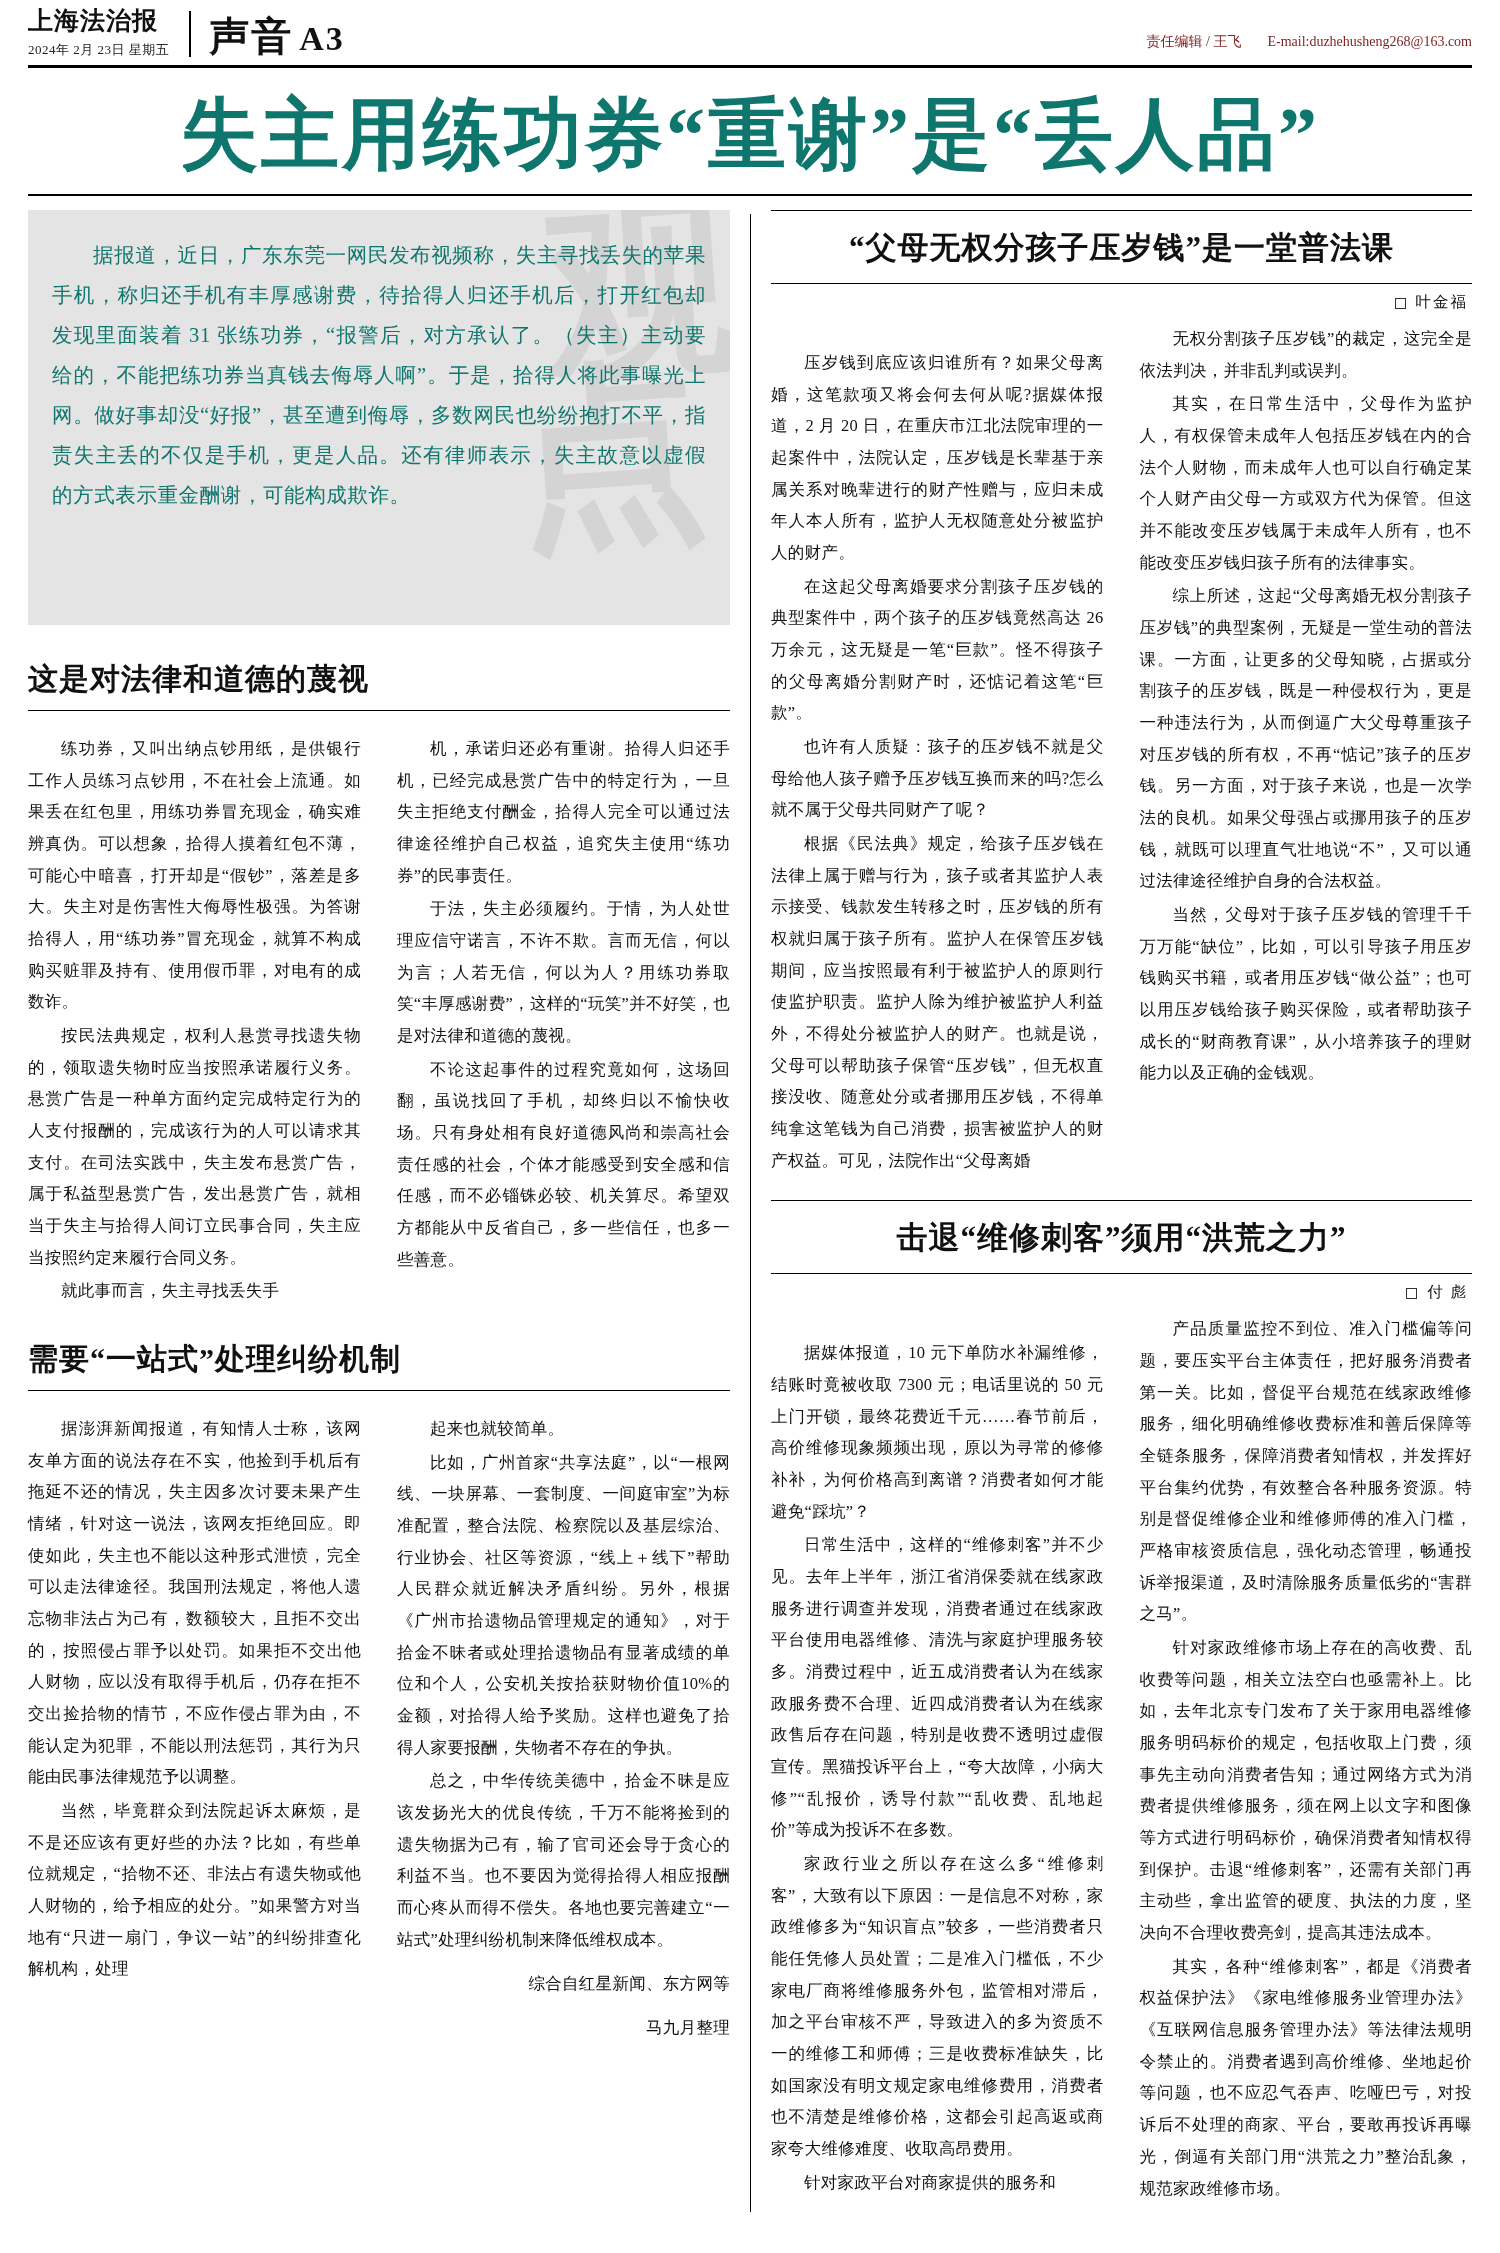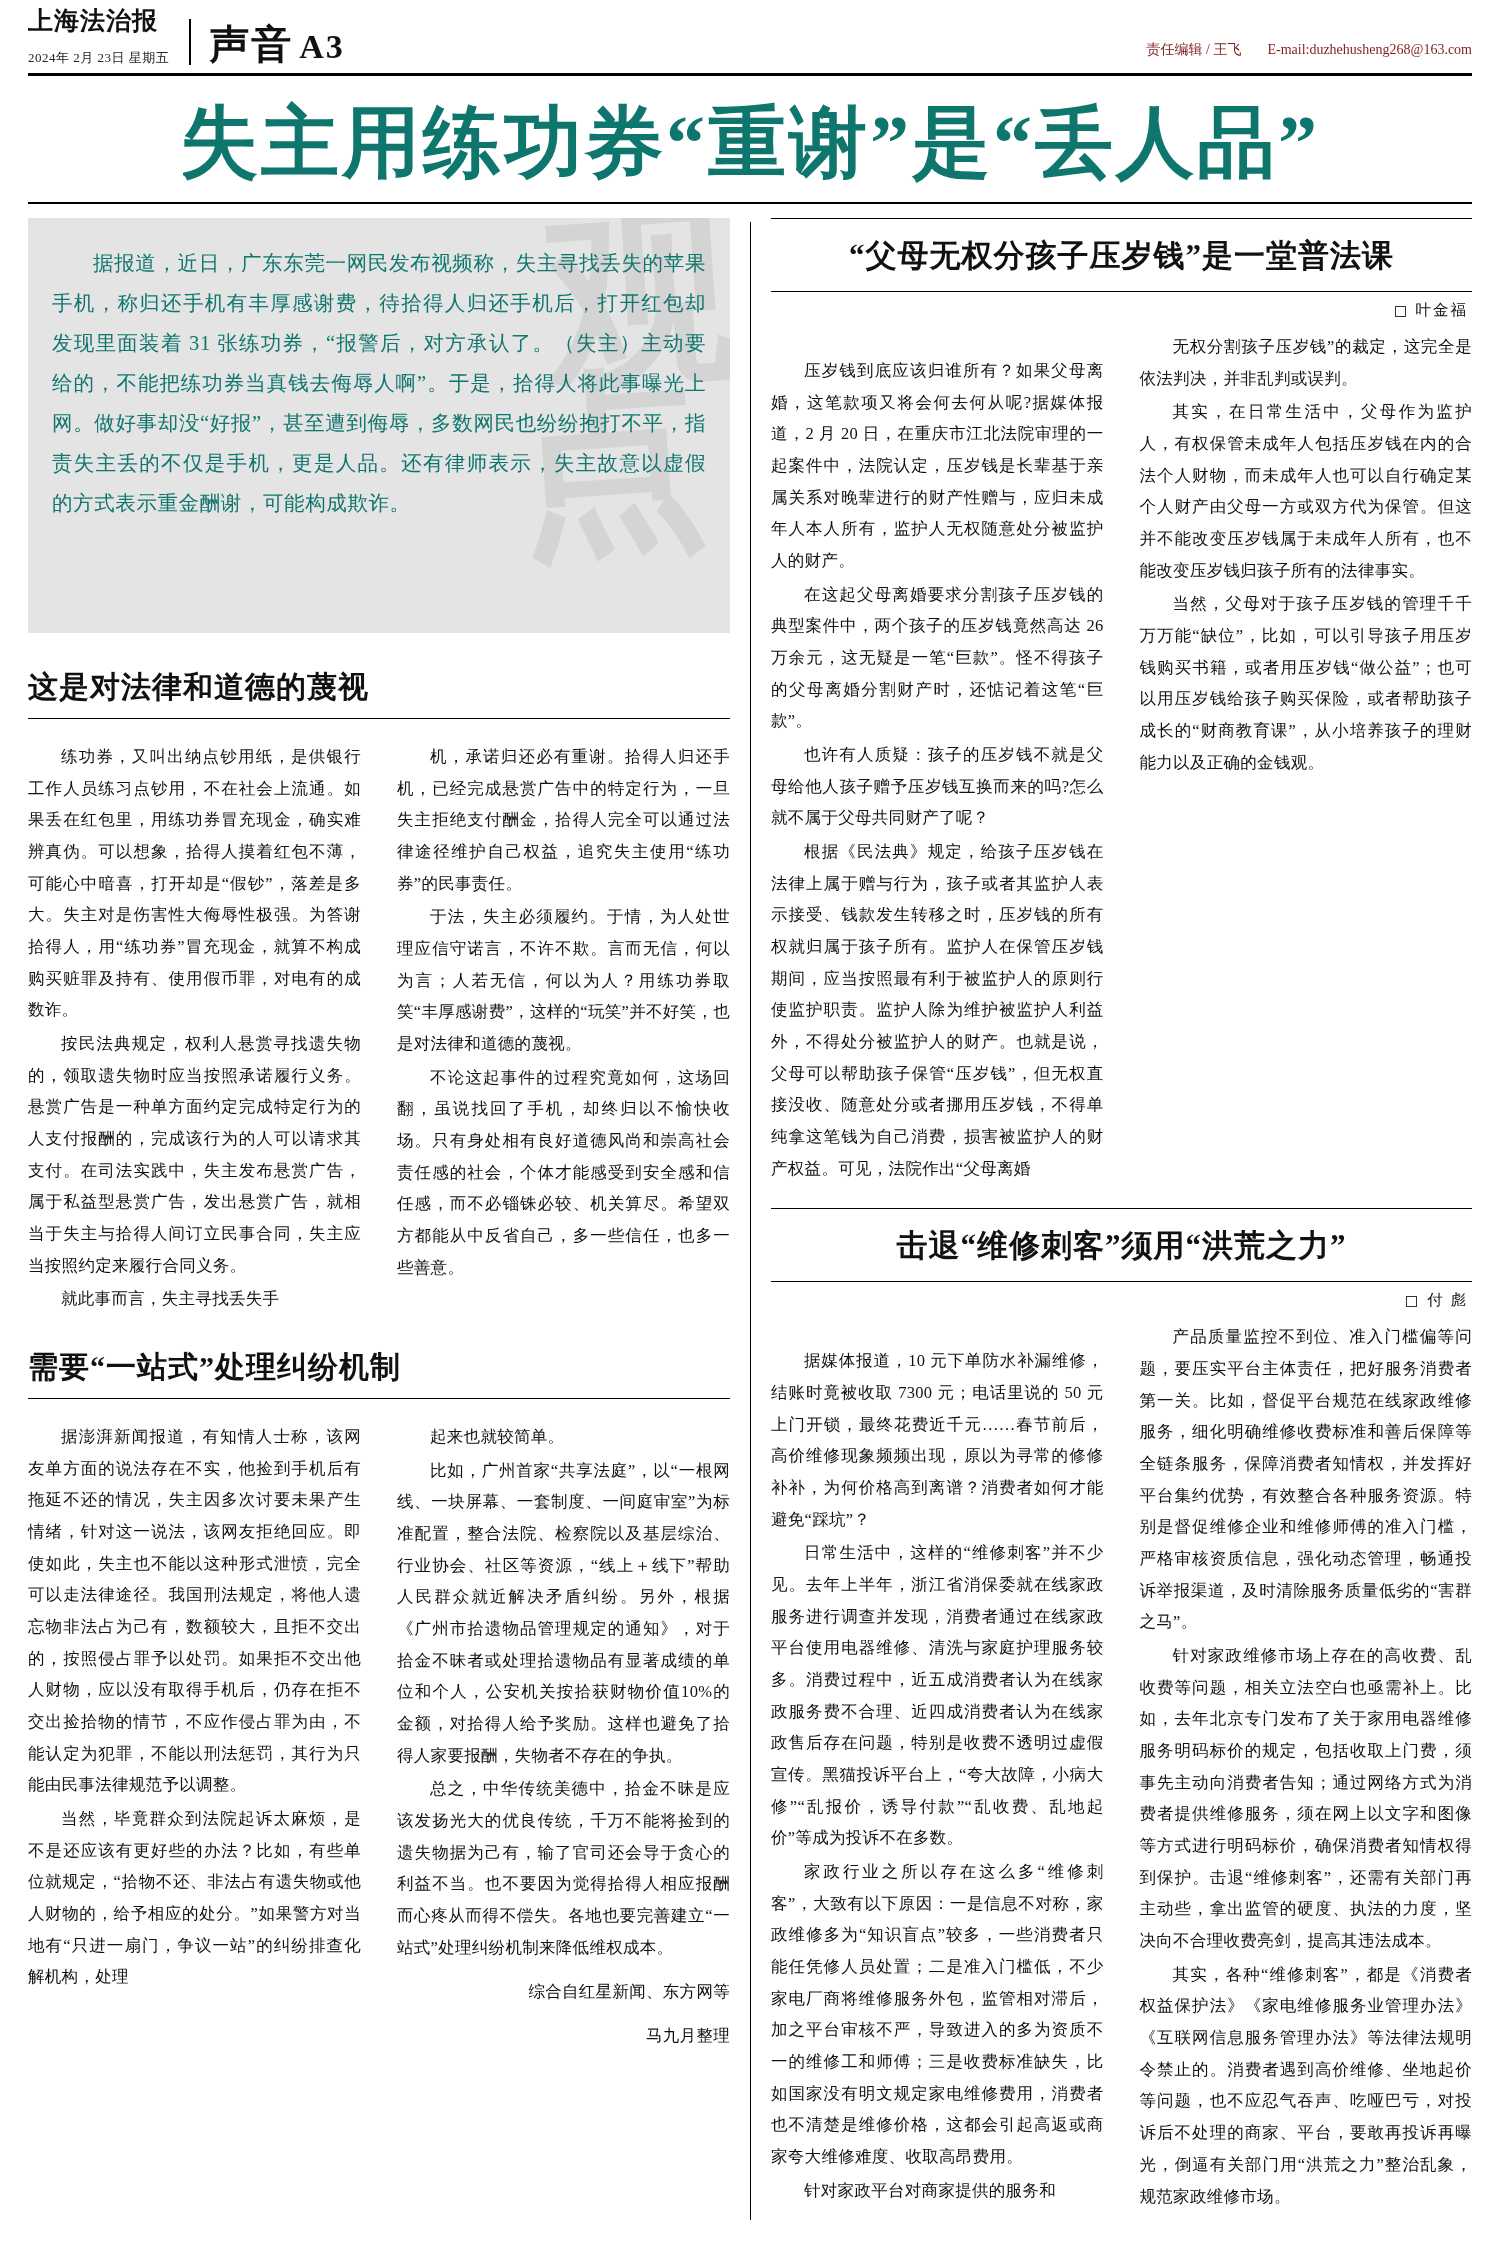--- a/index.html
+++ b/index.html
@@ -38,21 +38,21 @@
     font-size: 25px;
     font-weight: bold;
     letter-spacing: 1px;
     line-height: 1;
     color: #111;
     padding-bottom: 2px;
   }
   .mast-date {
     font-size: 13px;
     color: #222;
-    margin-top: 14px;
+    margin-top: 6px;
     letter-spacing: 0.5px;
   }
   .mast-logo-block {
     display: flex;
     flex-direction: column;
     margin-right: 16px;
   }
   .mast-rule {
     width: 2px;
     background: #000;
@@ -317,20 +317,21 @@
         <div class="r-body">
           <div class="c">
             <p class="art">压岁钱到底应该归谁所有？如果父母离婚，这笔款项又将会何去何从呢?据媒体报道，2 月 20 日，在重庆市江北法院审理的一起案件中，法院认定，压岁钱是长辈基于亲属关系对晚辈进行的财产性赠与，应归未成年人本人所有，监护人无权随意处分被监护人的财产。</p>
             <p class="art">在这起父母离婚要求分割孩子压岁钱的典型案件中，两个孩子的压岁钱竟然高达 26 万余元，这无疑是一笔“巨款”。怪不得孩子的父母离婚分割财产时，还惦记着这笔“巨款”。</p>
             <p class="art">也许有人质疑：孩子的压岁钱不就是父母给他人孩子赠予压岁钱互换而来的吗?怎么就不属于父母共同财产了呢？</p>
             <p class="art">根据《民法典》规定，给孩子压岁钱在法律上属于赠与行为，孩子或者其监护人表示接受、钱款发生转移之时，压岁钱的所有权就归属于孩子所有。监护人在保管压岁钱期间，应当按照最有利于被监护人的原则行使监护职责。监护人除为维护被监护人利益外，不得处分被监护人的财产。也就是说，父母可以帮助孩子保管“压岁钱”，但无权直接没收、随意处分或者挪用压岁钱，不得单纯拿这笔钱为自己消费，损害被监护人的财产权益。可见，法院作出“父母离婚</p>
           </div>
           <div class="c">
             <p class="art">无权分割孩子压岁钱”的裁定，这完全是依法判决，并非乱判或误判。</p>
             <p class="art">其实，在日常生活中，父母作为监护人，有权保管未成年人包括压岁钱在内的合法个人财物，而未成年人也可以自行确定某个人财产由父母一方或双方代为保管。但这并不能改变压岁钱属于未成年人所有，也不能改变压岁钱归孩子所有的法律事实。</p>
+            <p class="art">综上所述，这起“父母离婚无权分割孩子压岁钱”的典型案例，无疑是一堂生动的普法课。一方面，让更多的父母知晓，占据或分割孩子的压岁钱，既是一种侵权行为，更是一种违法行为，从而倒逼广大父母尊重孩子对压岁钱的所有权，不再“惦记”孩子的压岁钱。另一方面，对于孩子来说，也是一次学法的良机。如果父母强占或挪用孩子的压岁钱，就既可以理直气壮地说“不”，又可以通过法律途径维护自身的合法权益。</p>
             <p class="art">当然，父母对于孩子压岁钱的管理千千万万能“缺位”，比如，可以引导孩子用压岁钱购买书籍，或者用压岁钱“做公益”；也可以用压岁钱给孩子购买保险，或者帮助孩子成长的“财商教育课”，从小培养孩子的理财能力以及正确的金钱观。</p>
           </div>
         </div>
       </div>
 
       <div class="spacer-16"></div>
 
       <div class="r-article">
         <div class="r-head boxed">击退“维修刺客”须用“洪荒之力”</div>
         <div class="byline">

